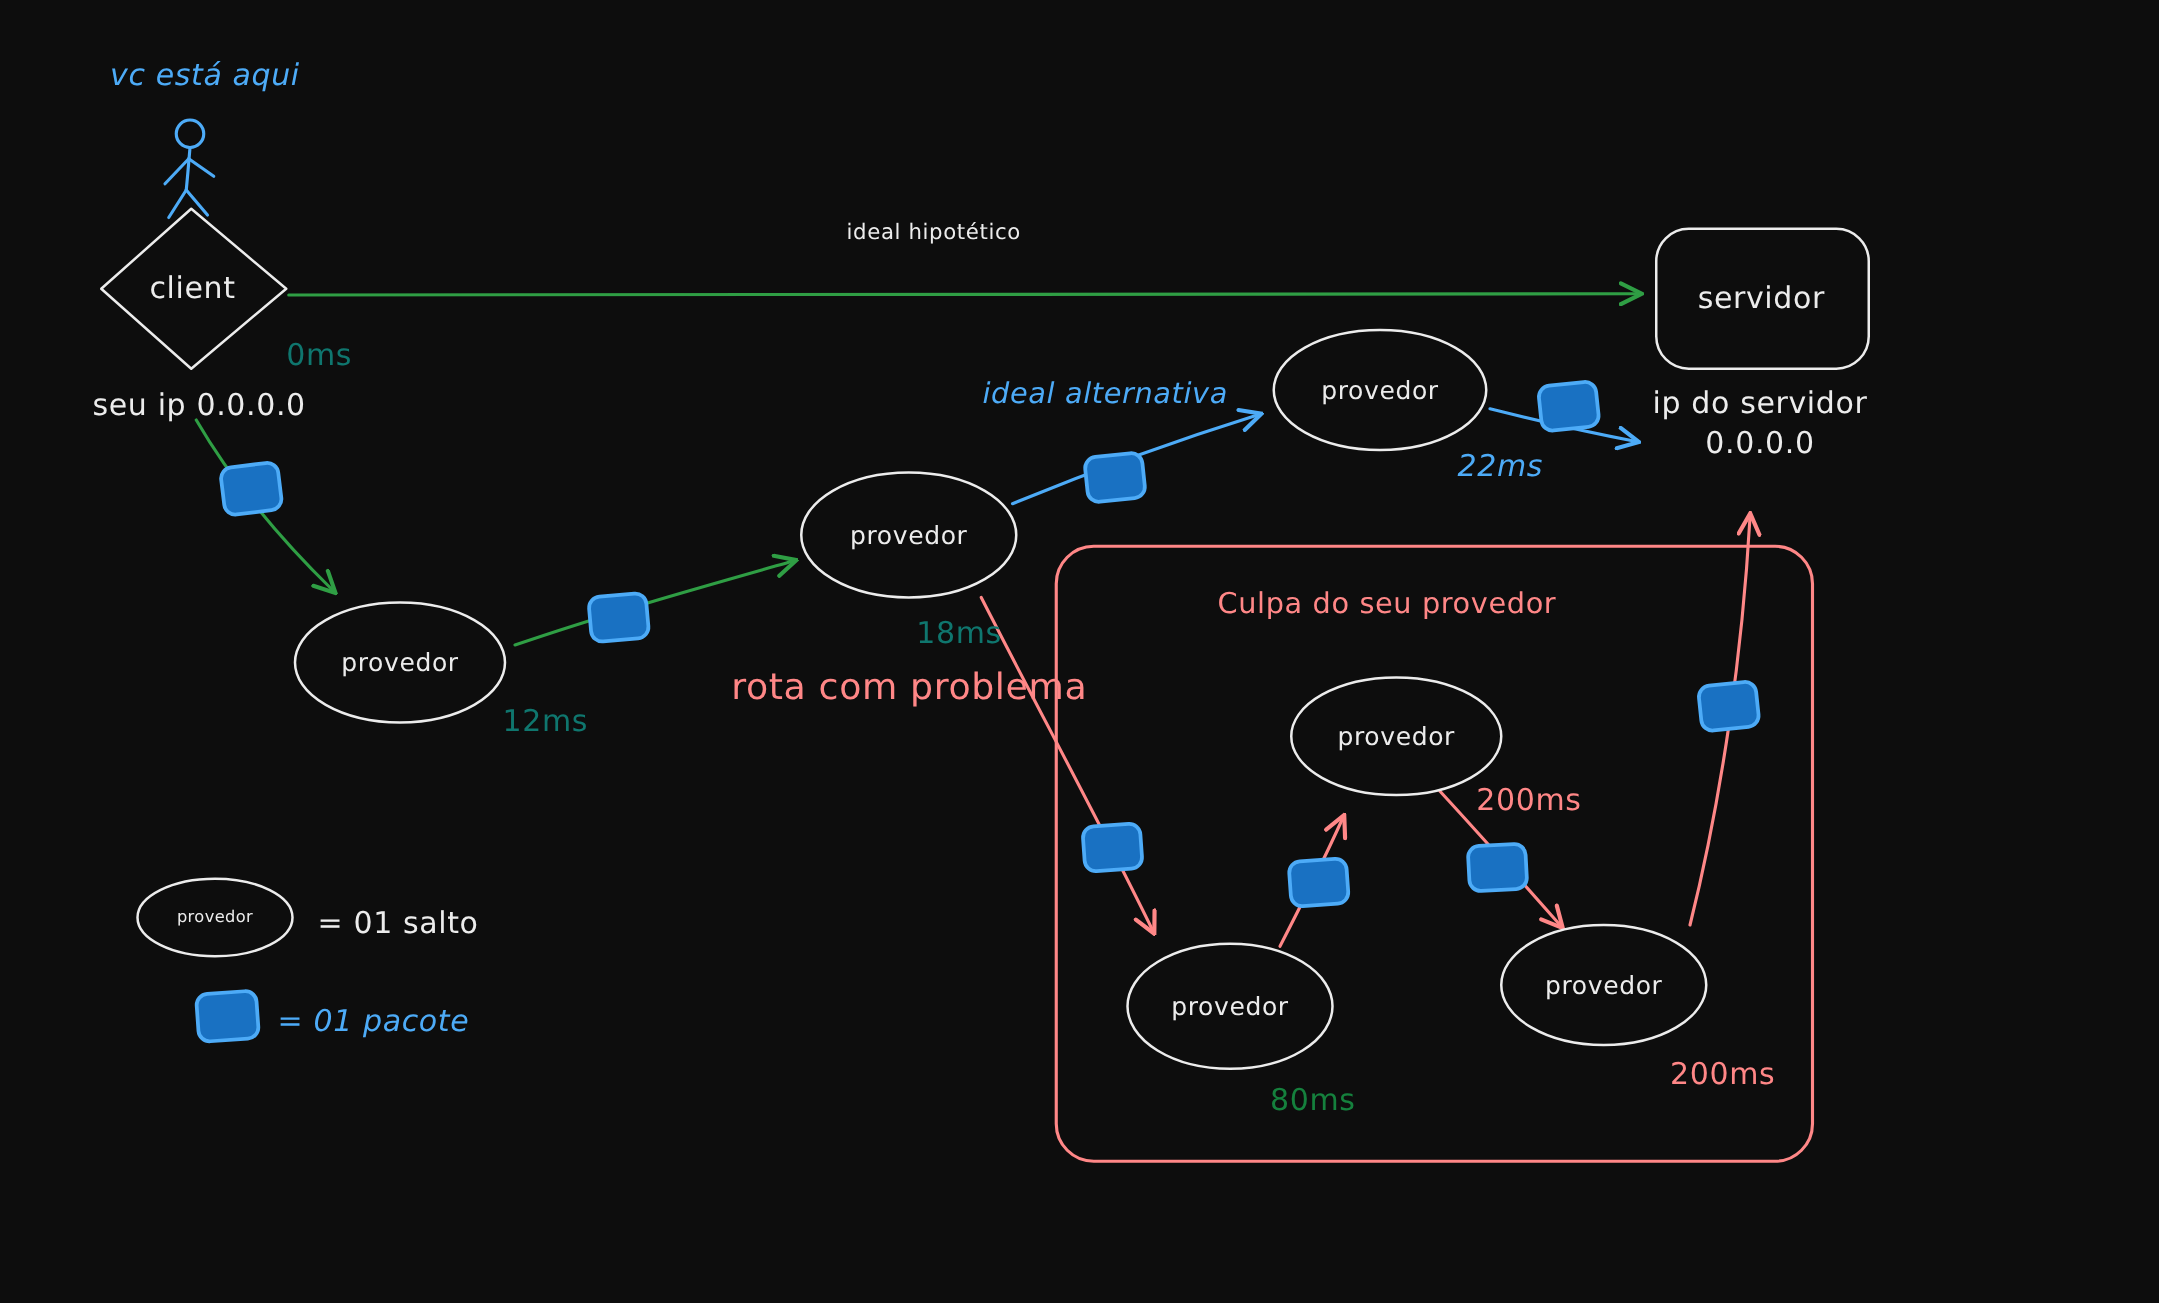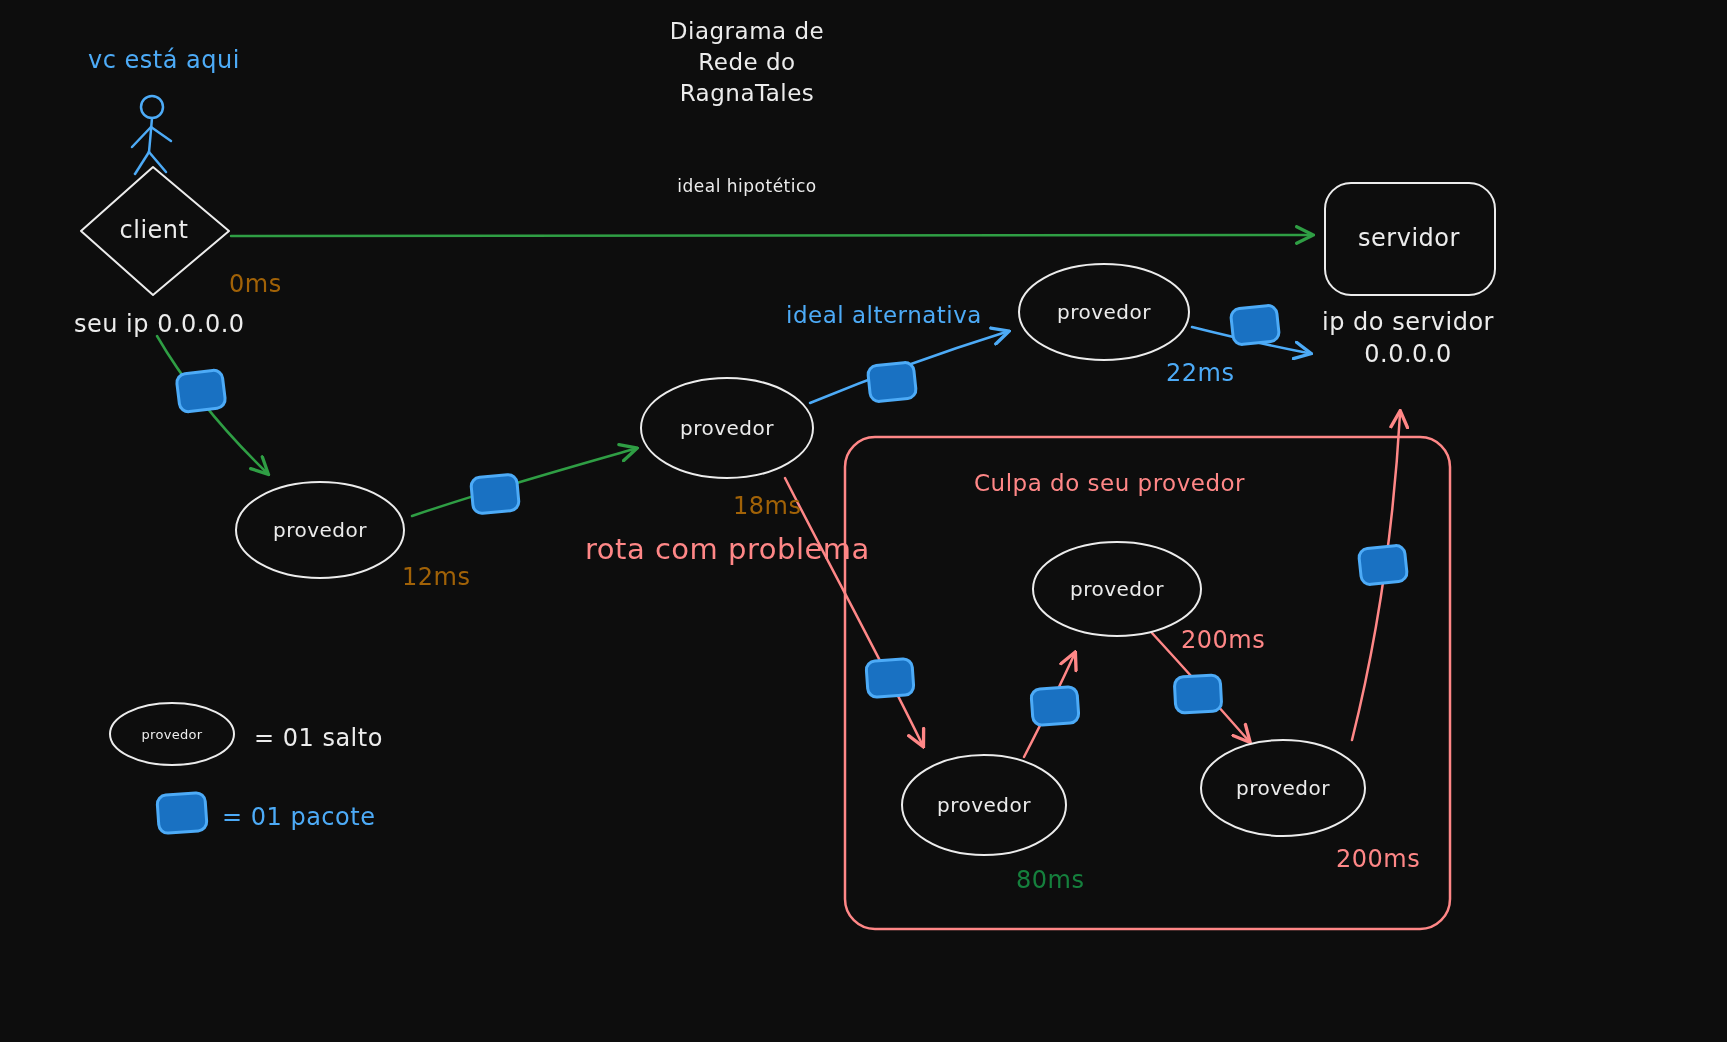--- a/index.html
+++ b/index.html
@@ -15,22 +15,22 @@
   .txt {
     position: absolute;
     font-family: "DejaVu Sans", sans-serif;
     font-size: 24px;
     color: #ececec;
     white-space: nowrap;
     letter-spacing: 0.5px;
   }
   .cc { transform: translate(-50%, -50%); text-align: center; }
   .cx { transform: translateX(-50%); text-align: center; }
-  .green  { color: #a16207; }
-  .blue   { color: #4dabf7; }
+  .green  { color: #0f766e; }
+  .blue   { color: #4dabf7; font-style: italic; }
   .red    { color: #ff8787; }
   .orange { color: #15803d; }
   .title { font-size: 23px; line-height: 31px; }
   .node-label { font-size: 20px; }
   .small-label { font-size: 13px; letter-spacing: 0.3px; }
   .shape { fill: none; stroke: #ececec; stroke-width: 2; stroke-linejoin: round; stroke-linecap: round; }
   .arrow-g { fill: none; stroke: #2f9e44; stroke-width: 2.5; stroke-linecap: round; }
   .arrow-b { fill: none; stroke: #4dabf7; stroke-width: 2.5; stroke-linecap: round; }
   .arrow-r { fill: none; stroke: #ff8787; stroke-width: 2.5; stroke-linecap: round; }
   .packet { fill: #1971c2; stroke: #4dabf7; stroke-width: 3; }
@@ -96,25 +96,20 @@
     <rect class="packet" x="1232" y="307" width="46" height="36" rx="9" transform="rotate(-6 1255 325)"></rect>
     <rect class="packet" x="867" y="660" width="46" height="36" rx="9" transform="rotate(-4 890 678)"></rect>
     <rect class="packet" x="1032" y="688" width="46" height="36" rx="9" transform="rotate(-4 1055 706)"></rect>
     <rect class="packet" x="1175" y="676" width="46" height="36" rx="9" transform="rotate(-3 1198 694)"></rect>
     <rect class="packet" x="1360" y="547" width="46" height="36" rx="9" transform="rotate(-6 1383 565)"></rect>
 
     <ellipse class="shape" cx="172" cy="734" rx="62" ry="31"></ellipse>
     <rect class="packet" x="158" y="794" width="48" height="38" rx="9" transform="rotate(-4 182 813)"></rect>
   </svg>
 
-  <div class="txt title cx" style="left:747px; top:16px;">
-    <div>Diagrama de</div>
-    <div>Rede do</div>
-    <div>RagnaTales</div>
-  </div>
 
   <div class="txt blue" style="left:88px; top:46px; font-size:24px;">vc está aqui</div>
 
   <div class="txt cx" style="left:747px; top:176px; font-size:17px;">ideal hipotético</div>
 
   <div class="txt green" style="left:229px; top:270px;">0ms</div>
 
   <div class="txt cc" style="left:154px; top:230px;">client</div>
 
   <div class="txt cc" style="left:1409px; top:238px;">servidor</div>

